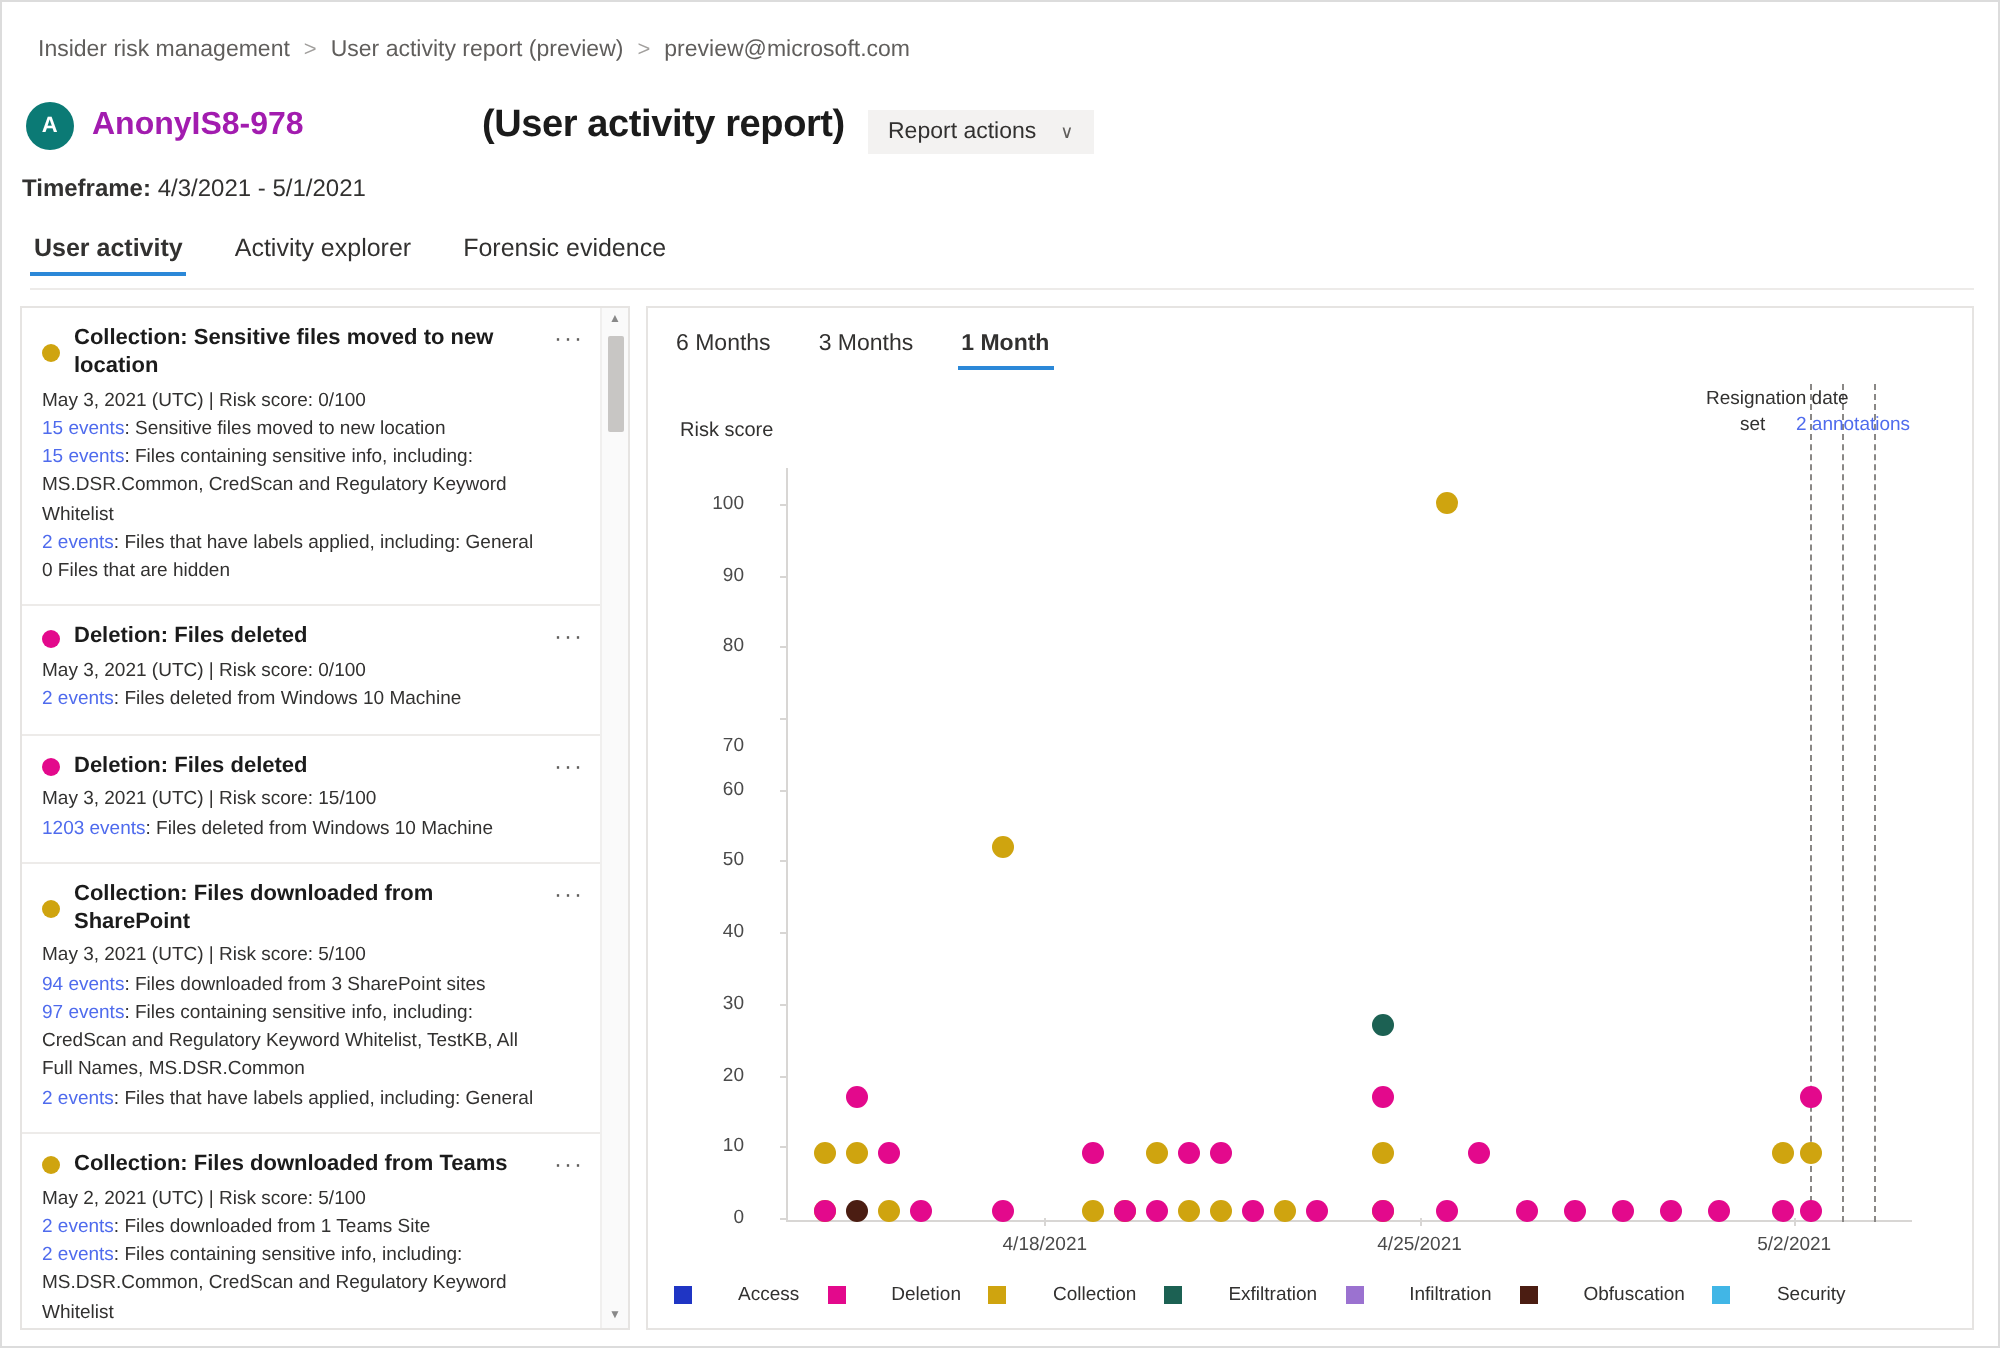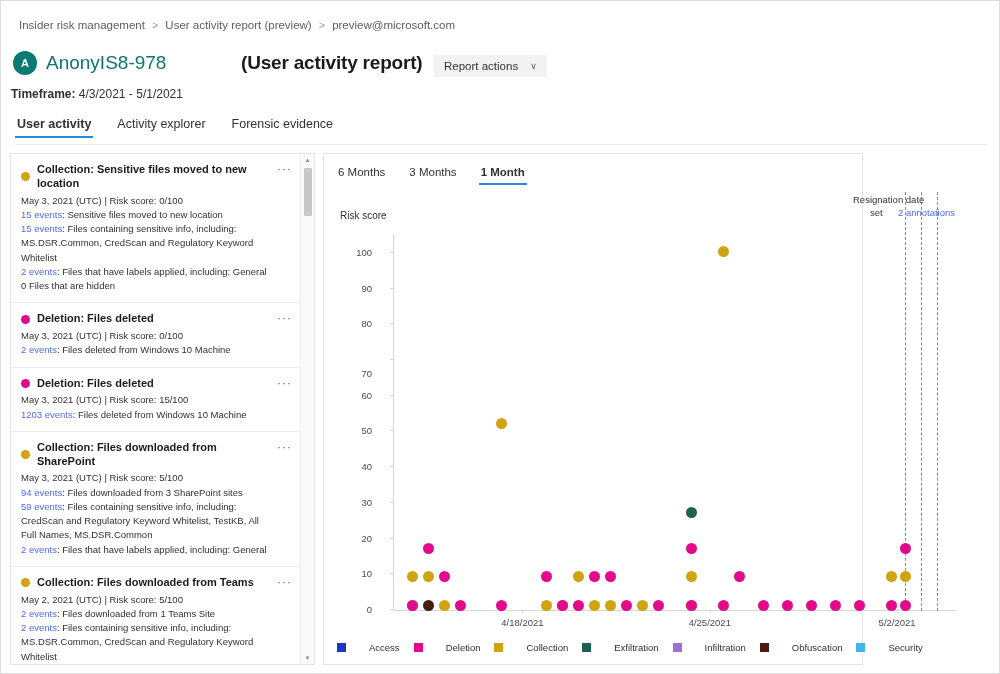--- a/index.html
+++ b/index.html
@@ -32,21 +32,21 @@
     position: absolute; left: 12px; top: 50px;
     display: flex; align-items: center; gap: 9px;
   }
   .avatar {
     width: 24px; height: 24px; border-radius: 50%;
     background: #0b7a75; color: #fff;
     font-size: 11px; font-weight: 600;
     display: flex; align-items: center; justify-content: center;
     letter-spacing: .2px;
   }
-  .user-name { font-size: 19px; color: #0f766e; }
+  .user-name { font-size: 16px; color: #a21caf; font-weight: bold; }
 
   .report-title {
     position: absolute; left: 240px; top: 51px;
     font-size: 19px; font-weight: 700; color: #1b1b1b;
     letter-spacing: -.2px;
   }
   .report-actions {
     position: absolute; left: 433px; top: 54px;
     height: 22px; padding: 0 10px;
     background: #f3f2f1; border: none;
@@ -141,21 +141,21 @@
   .sbar .arrow.down { bottom: 0; }
   .sbar .thumb {
     position: absolute; left: 3px; width: 8px;
     top: 14px; height: 48px;
     background: #c8c6c4; border-radius: 1px;
   }
 
   
   .chart-wrap {
     position: absolute; left: 322px; top: 152px;
-    width: 540px; height: 512px;
+    width: 664px; height: 512px;
     border: 1px solid #e6e4e2; background: #fff;
   }
   .range-tabs {
     position: absolute; left: 12px; top: 9px;
     display: flex; gap: 20px;
   }
   .rtab {
     font-size: 11.5px; color: #323130;
     padding: 3px 2px 7px 2px; cursor: pointer; position: relative;
   }
@@ -300,21 +300,21 @@
           <div class="evt"><span class="cnt">1203 events</span>: Files deleted from Windows 10 Machine</div>
         </div>
         <div class="card">
           <div class="card-head">
             <span class="dot" style="background: rgb(207, 164, 15);"></span>
             <span class="card-title">Collection: Files downloaded from SharePoint</span>
           </div>
           <span class="ellipsis">···</span>
           <div class="meta">May 3, 2021 (UTC) | Risk score: 5/100</div>
           <div class="evt"><span class="cnt">94 events</span>: Files downloaded from 3 SharePoint sites</div>
-          <div class="evt"><span class="cnt">59 events</span>: Files containing sensitive info, including: CredScan and Regulatory Keyword Whitelist, TestKB, All Full Names, MS.DSR.Common</div>
+          <div class="evt"><span class="cnt">97 events</span>: Files containing sensitive info, including: CredScan and Regulatory Keyword Whitelist, TestKB, All Full Names, MS.DSR.Common</div>
           <div class="evt"><span class="cnt">2 events</span>: Files that have labels applied, including: General</div>
         </div>
         <div class="card">
           <div class="card-head">
             <span class="dot" style="background: rgb(207, 164, 15);"></span>
             <span class="card-title">Collection: Files downloaded from Teams</span>
           </div>
           <span class="ellipsis">···</span>
           <div class="meta">May 2, 2021 (UTC) | Risk score: 5/100</div>
           <div class="evt"><span class="cnt">2 events</span>: Files downloaded from 1 Teams Site</div>

